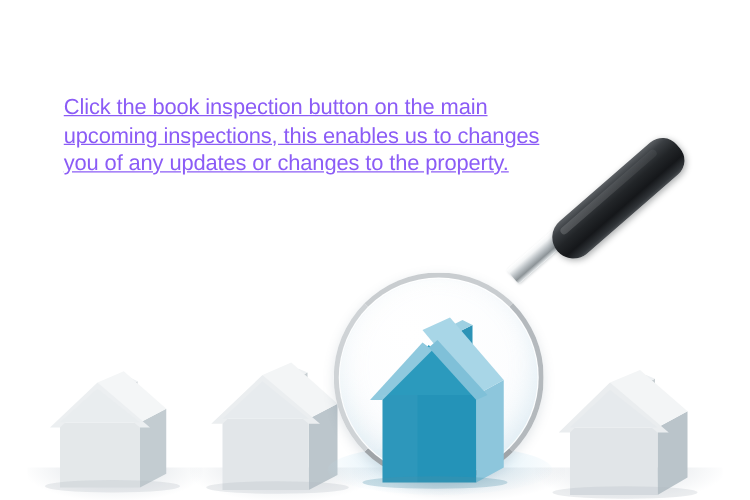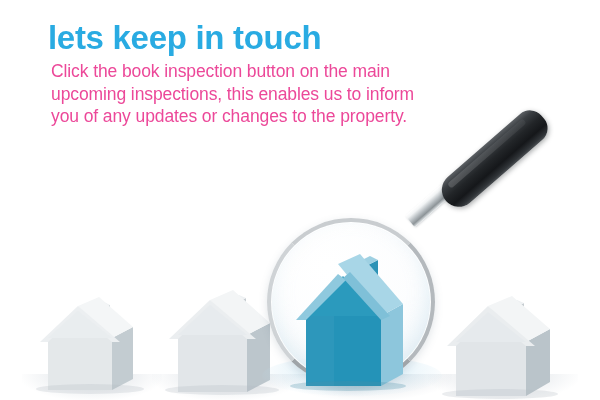--- a/index.html
+++ b/index.html
@@ -24,26 +24,27 @@
     font-size: 33px;
     font-weight: bold;
     letter-spacing: -0.3px;
     color: #29abe2;
     line-height: 40px;
     white-space: nowrap;
   }
   #body-copy {
     position: absolute;
     left: 51px;
-    top: 60px;
+    top: 74px;
     width: 400px;
     font-size: 17.5px;
     line-height: 22.5px;
-    color: #ec4899;
+    color: #8b5cf6;
     letter-spacing: -0.1px;
+    text-decoration: underline;
   }
   #body-copy .line { display: block; white-space: nowrap; }
 
   
   .ground-shadow {
     position: absolute;
     bottom: 0;
     height: 26px;
     background: radial-gradient(ellipse at 50% 0%,
                 rgba(120,135,150,0.30) 0%,
@@ -146,25 +147,24 @@
     border-radius: 4px;
     background: linear-gradient(to right,
       rgba(255,255,255,0.16), rgba(255,255,255,0.05));
   }
 </style>
 </head>
 <body>
 
 <div id="banner">
 
-  <div id="headline">lets keep in touch</div>
 
   <div id="body-copy">
     <span class="line">Click the book inspection button on the main</span>
-    <span class="line">upcoming inspections, this enables us to inform</span>
+    <span class="line">upcoming inspections, this enables us to changes</span>
     <span class="line">you of any updates or changes to the property.</span>
   </div>
 
   <div class="ground-shadow" style="left:22px; width:140px;"></div>
   <div class="ground-shadow" style="left:152px; width:150px;"></div>
   <div class="ground-shadow" style="left:282px; width:170px;"></div>
   <div class="ground-shadow" style="left:428px; width:150px;"></div>
 
   <div class="house" style="left:34px; top:294px; width:120px; height:96px;">
     <svg width="120" height="96" viewBox="0 0 120 96">

